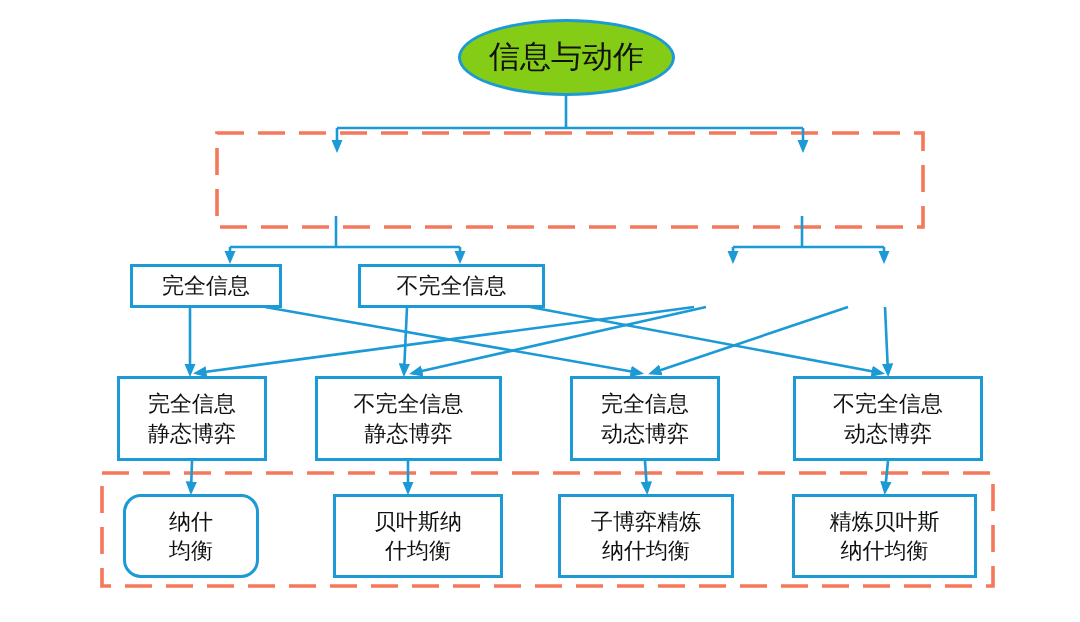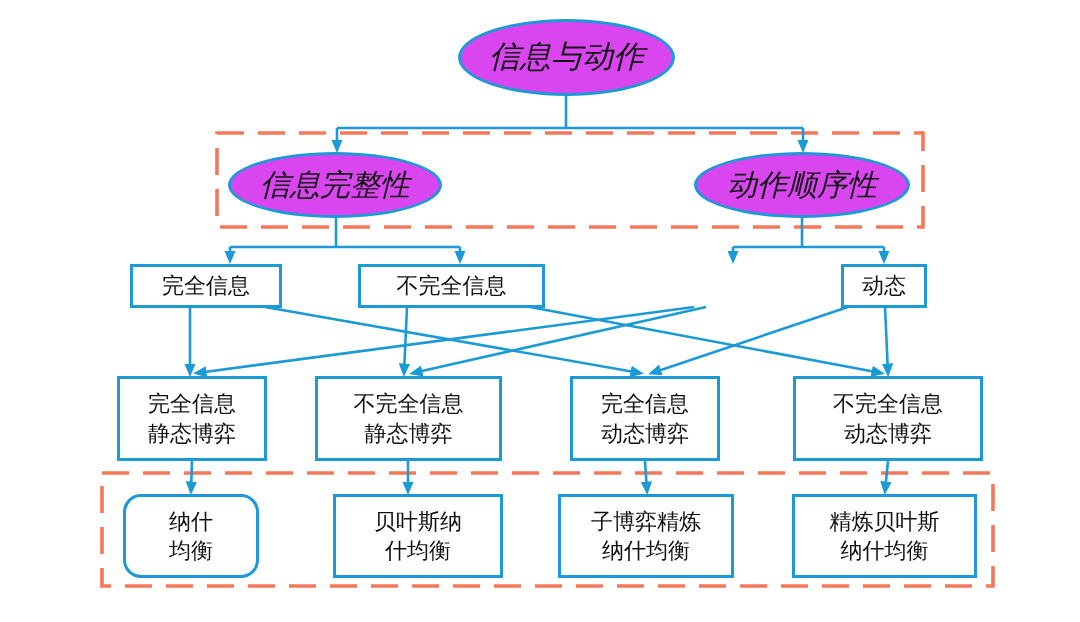--- a/index.html
+++ b/index.html
@@ -13,21 +13,21 @@
   .layer{position:absolute;left:0;top:0;width:1080px;height:622px;}
   svg line{stroke:var(--line-blue,#1b9ad6);stroke-width:2.6;}
   svg rect.dashed{fill:none;stroke:var(--dashed-orange,#f5785a);stroke-width:3.6;stroke-dasharray:27 14;}
   #arrowhead path{fill:var(--line-blue,#1b9ad6);}
   .node{
     position:absolute; display:flex; align-items:center; justify-content:center;
     text-align:center; color:var(--text,#111); white-space:pre-line;
     font-size:22px; line-height:1.32; z-index:2; box-sizing:border-box;
   }
   .rect{border:3px solid var(--line-blue,#1b9ad6); background:#fff;}
-  .ellipse{border:3px solid var(--line-blue,#1b9ad6); border-radius:50%; background:#d946ef; font-size:30px;font-style:italic;}
+  .ellipse{border:3px solid var(--line-blue,#1b9ad6); border-radius:50%; background:#84cc16; font-size:30px;}
   .root{font-size:31px;}
 </style>
 </head>
 <body>
 
 <div class="stage">
 
   <svg class="layer" width="1080" height="622" viewBox="0 0 1080 622" xmlns="http://www.w3.org/2000/svg">
     <defs>
       <marker id="arrowhead" viewBox="0 0 10 10" refX="7" refY="5" markerWidth="5.2" markerHeight="5.2" orient="auto" markerUnits="strokeWidth">
@@ -62,26 +62,23 @@
     <line x1="885" y1="307" x2="888" y2="373" marker-end="url(#arrowhead)"></line>
 
     <line x1="192" y1="461" x2="191" y2="491" marker-end="url(#arrowhead)"></line>
     <line x1="408" y1="461" x2="408" y2="491" marker-end="url(#arrowhead)"></line>
     <line x1="645" y1="461" x2="647" y2="491" marker-end="url(#arrowhead)"></line>
     <line x1="888" y1="461" x2="885" y2="491" marker-end="url(#arrowhead)"></line>
   </svg>
 
   <div class="node ellipse root" style="left:458px;top:19px;width:217px;height:77px;">信息与动作</div>
 
-  <div class="node ellipse" style="left:228px;top:152px;width:214px;height:66px;">信息完整性</div>
-  <div class="node ellipse" style="left:694px;top:152px;width:216px;height:66px;">动作顺序性</div>
 
   <div class="node rect" style="left:130px;top:264px;width:152px;height:44px;">完全信息</div>
   <div class="node rect" style="left:358px;top:264px;width:187px;height:44px;">不完全信息</div>
-  <div class="node rect" style="left:841px;top:264px;width:86px;height:44px;">动态</div>
 
   <div class="node rect" style="left:117px;top:376px;width:150px;height:85px;">完全信息
 静态博弈</div>
   <div class="node rect" style="left:315px;top:376px;width:187px;height:85px;">不完全信息
 静态博弈</div>
   <div class="node rect" style="left:570px;top:376px;width:150px;height:85px;">完全信息
 动态博弈</div>
   <div class="node rect" style="left:793px;top:376px;width:190px;height:85px;">不完全信息
 动态博弈</div>
 

